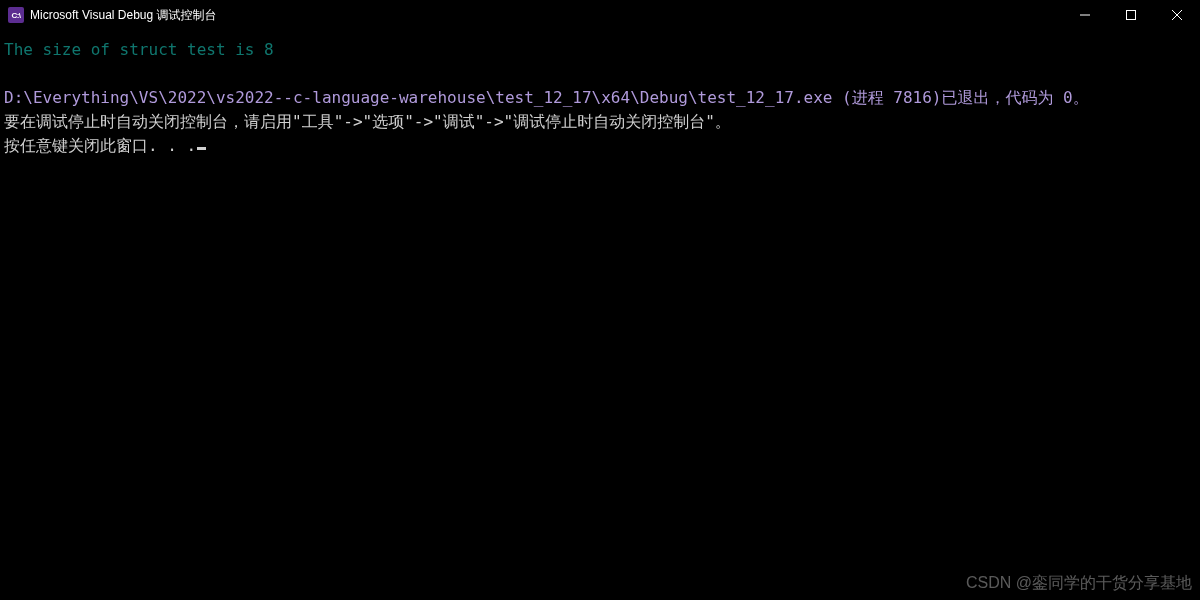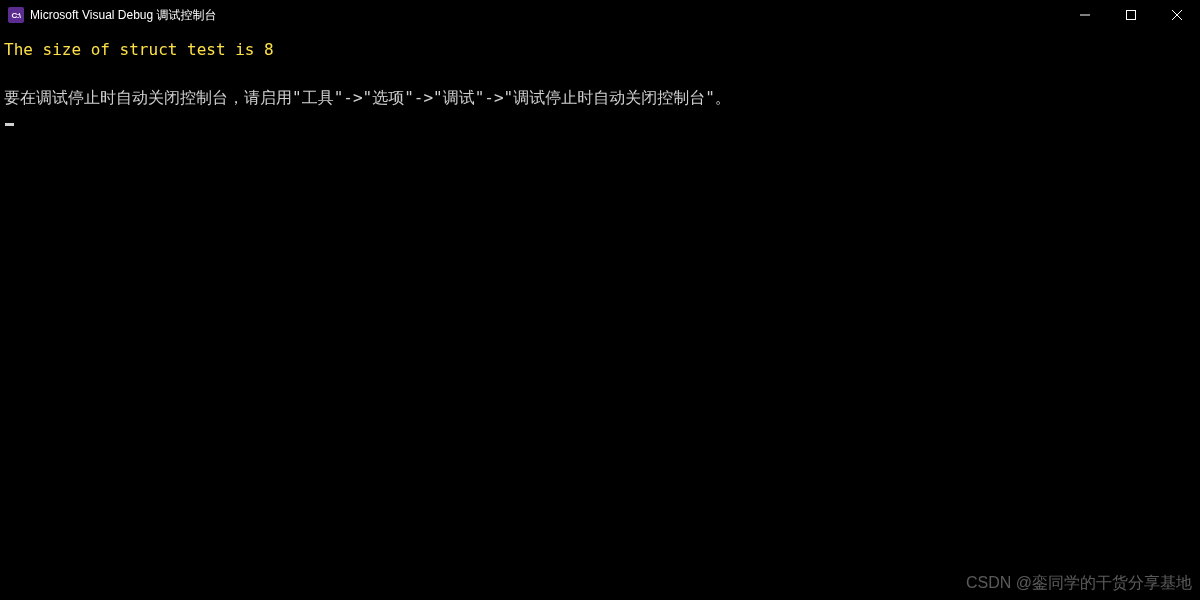--- a/index.html
+++ b/index.html
@@ -61,21 +61,21 @@
       height: 10px;
     }
     .console {
       padding: 8px 4px 4px 4px;
       font-family: "NSimSun", "SimSun", "Consolas", monospace;
       font-size: 16px;
       line-height: 1.5;
       color: #ccc;
     }
     .line-output {
-      color: #fde047;
+      color: #0f766e;
       white-space: pre;
     }
     .line-path {
       color: #b09adb;
       white-space: pre;
     }
     .line-info {
       color: #d0d0d0;
       white-space: pre;
     }
@@ -125,17 +125,18 @@
           <line x1="0" y1="0" x2="10" y2="10" stroke="#fff" stroke-width="1"></line>
           <line x1="10" y1="0" x2="0" y2="10" stroke="#fff" stroke-width="1"></line>
         </svg>
     </div>
   </div>
 </div>
 
 <div class="console">
   <div class="line-output">The size of struct test is 8</div>
   <div class="blank-line"></div>
+  <div class="line-path">D:\Everything\VS\2022\vs2022--c-language-warehouse\test_12_17\x64\Debug\test_12_17.exe (进程 7816)已退出，代码为 0。</div>
   <div class="line-info">要在调试停止时自动关闭控制台，请启用"工具"-&gt;"选项"-&gt;"调试"-&gt;"调试停止时自动关闭控制台"。</div>
-  <div class="line-info"><span class="cursor"></span></div>
+  <div class="line-info"><span>按任意键关闭此窗口. . .</span><span class="cursor"></span></div>
 </div>
 
 <div class="watermark">CSDN @銮同学的干货分享基地</div>
 
 </body></html>

